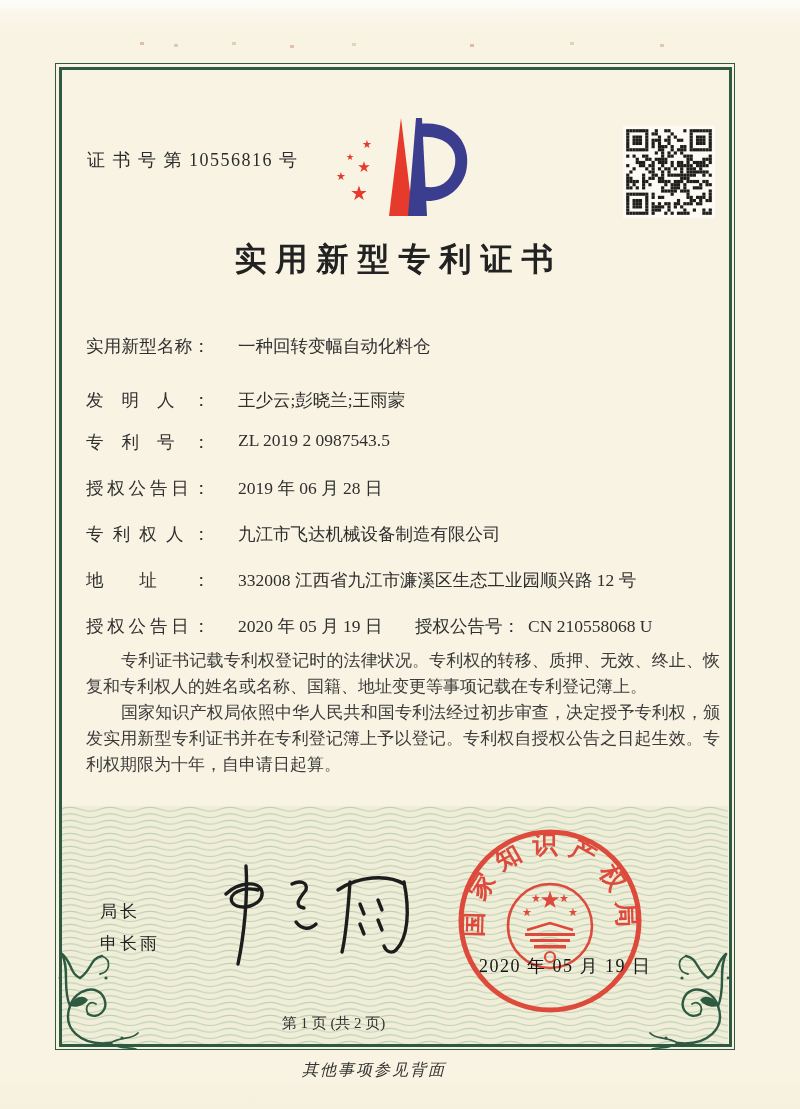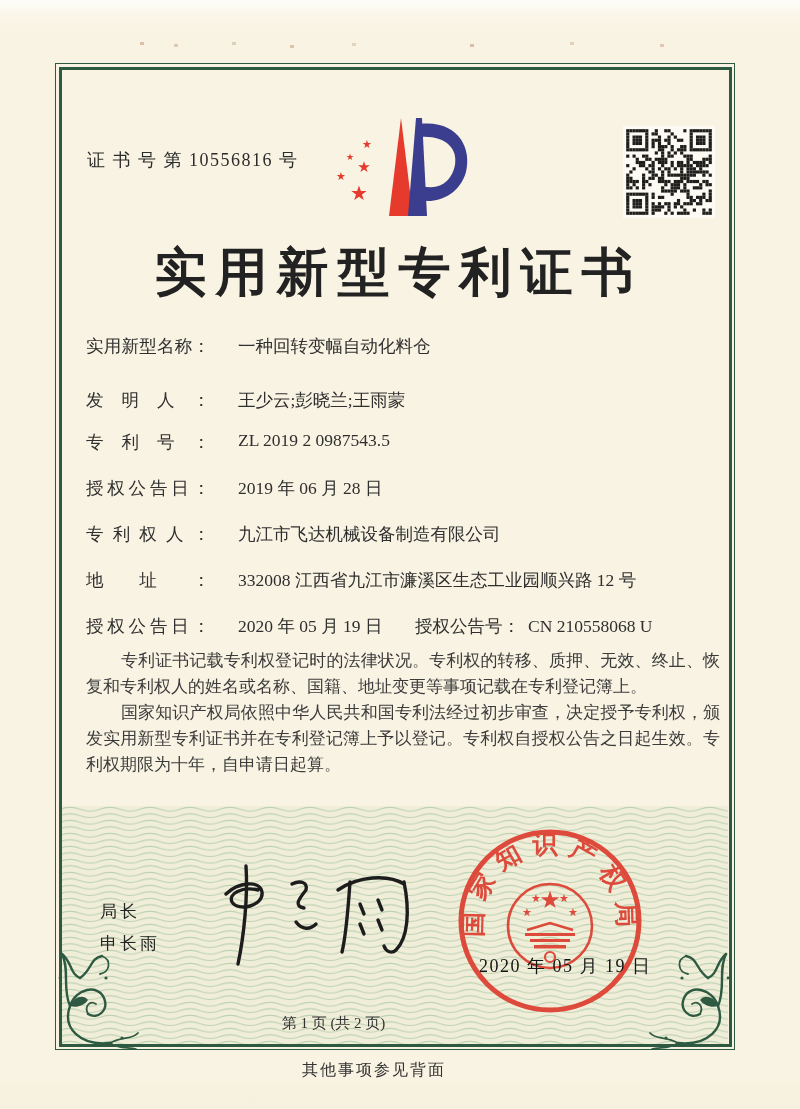--- a/index.html
+++ b/index.html
@@ -25,21 +25,21 @@
 
   .guilloche{position:absolute;left:60px;top:806px;z-index:0;}
 
   .certno{position:absolute;left:87px;top:125px;font-size:18px;letter-spacing:1.5px;
           color:var(--ink);z-index:1;margin-top:23px;}
 
   .logo{position:absolute;left:328px;top:110px;z-index:1;}
   .qr{position:absolute;left:623px;top:126px;z-index:1;}
 
   .title{position:absolute;left:55px;top:238px;width:678px;text-align:center;
-         font-size:52px;font-weight:600;letter-spacing:9px;padding-left:9px;
+         font-size:32px;font-weight:600;letter-spacing:9px;padding-left:9px;
          box-sizing:border-box;color:#222;z-index:1;}
 
   .row{position:absolute;left:86px;font-size:17.5px;color:#2f2f2f;z-index:1;white-space:nowrap;}
   .row .lab{display:inline-block;width:124px;text-align:justify;text-align-last:justify;
             vertical-align:top;}
   .row .val{margin-left:28px;text-align:right;}
   .grant2{position:absolute;left:415px;top:614px;font-size:17.5px;color:#2f2f2f;z-index:1;white-space:nowrap;}
   .grant2 .val{margin-left:8px;}
 
   .paras{position:absolute;left:86px;top:648px;width:634px;z-index:1;}
@@ -52,21 +52,21 @@
   .officer.n{top:932px;}
 
   .signature{position:absolute;left:208px;top:856px;z-index:2;}
   .seal{position:absolute;left:455px;top:826px;z-index:2;opacity:.9;}
   .sealdate{position:absolute;left:479px;top:954px;font-size:18px;letter-spacing:1.5px;
             color:#161616;z-index:3;white-space:nowrap;}
 
   .pagenum{position:absolute;left:55px;top:1014px;width:557px;text-align:center;
            font-size:15px;color:#333;z-index:1;}
   .backnote{position:absolute;left:302px;top:1060px;font-size:16px;color:#333;
-            letter-spacing:2px;z-index:1;}
+            font-style:italic;letter-spacing:2px;z-index:1;}
 
   .flourish{position:absolute;top:948px;z-index:3;}
   .flourish.l{left:40px;}
   .flourish.r{left:648px;transform:scaleX(-1);}
 </style>
 </head>
 <body>
 
 <div id="page">
 

